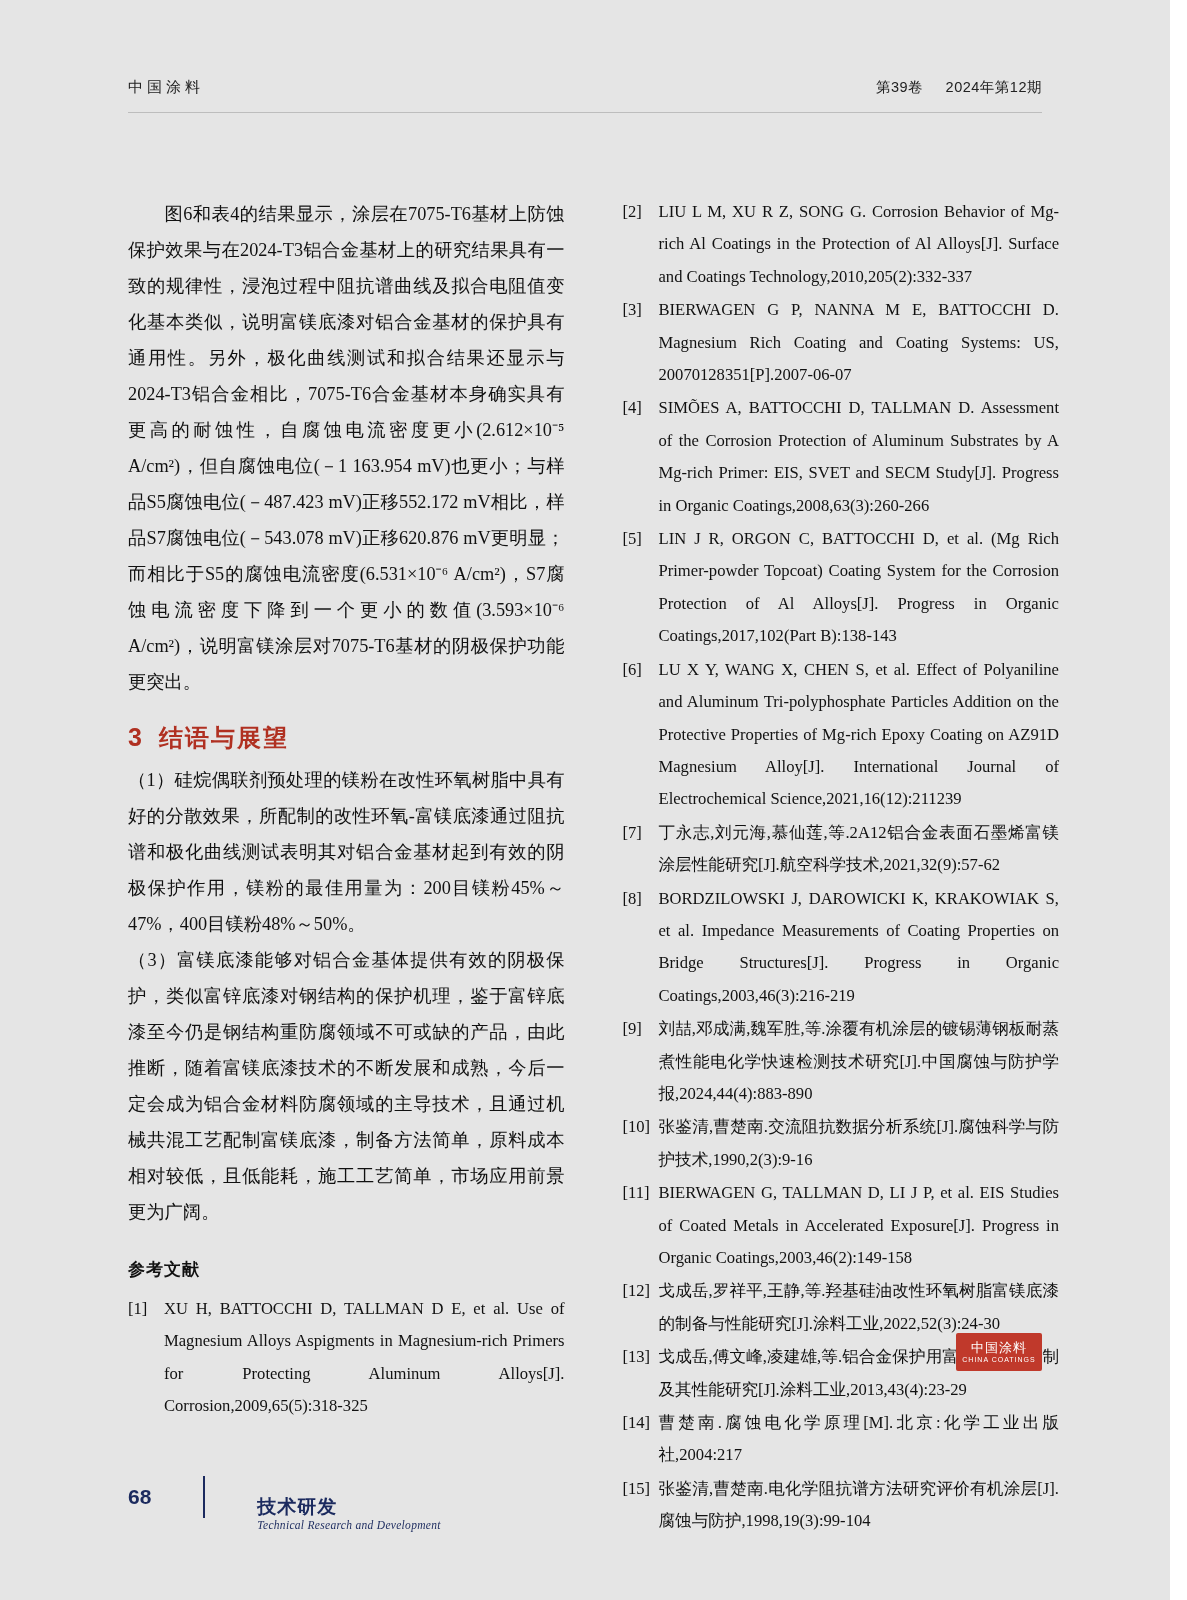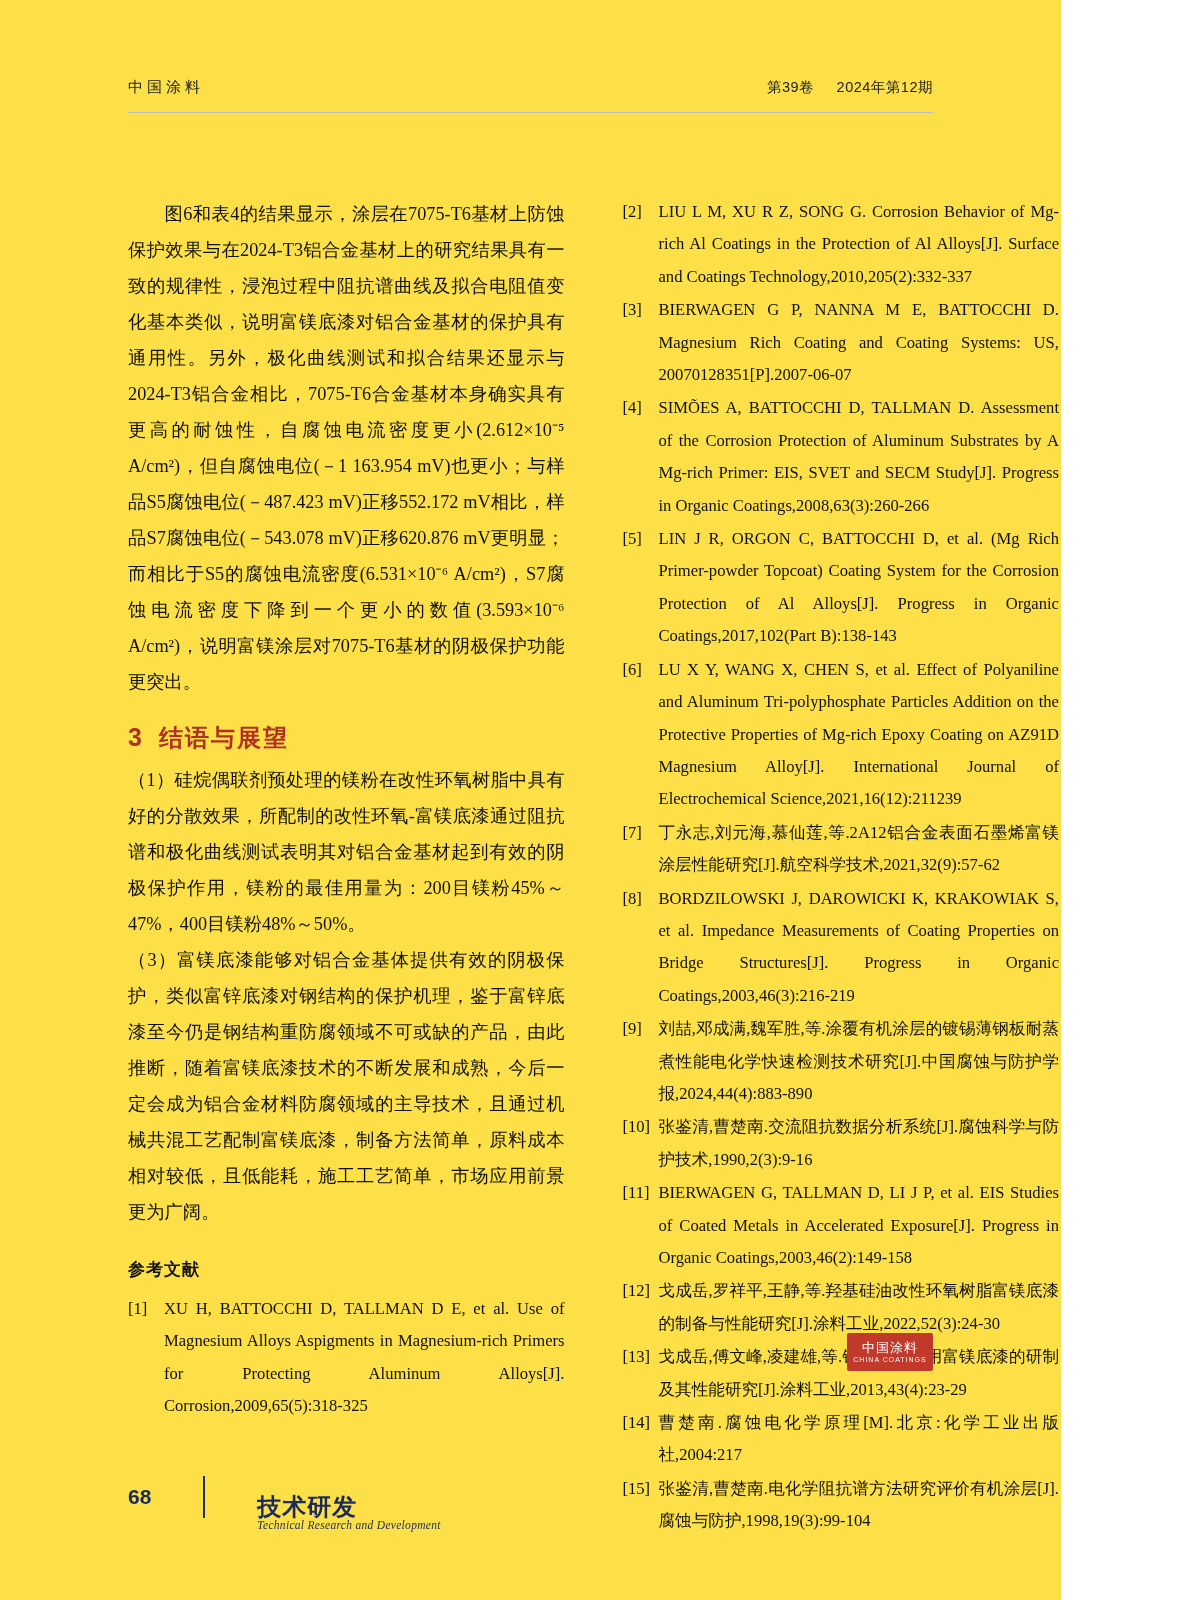--- a/index.html
+++ b/index.html
@@ -2,23 +2,23 @@
 <html><head>
 <meta charset="utf-8">
 <style>
   html, body {
     margin: 0;
     padding: 0;
     background: #ffffff;
   }
   .page {
     position: relative;
-    width: 1061px;
+    width: 1170px;
     height: 1600px;
-    background: #fde047;
+    background: #e5e5e5;
     font-family: "Liberation Serif", serif;
     color: #1a1a1a;
     box-sizing: border-box;
     overflow: hidden;
   }
 
   
   .header {
     position: absolute;
     top: 78px;
@@ -169,21 +169,21 @@
     margin-right: 12px;
   }
   .footer-bar {
     width: 2px;
     height: 42px;
     background: #1b2a5e;
     margin-right: 12px;
   }
   .footer-text-cn {
     font-family: "Liberation Sans", sans-serif;
-    font-size: 24px;
+    font-size: 19px;
     font-weight: bold;
     color: #1b2a5e;
     letter-spacing: 1px;
     line-height: 22px;
     margin-top: 35px;
   }
   .footer-text-en {
     font-family: "Liberation Serif", serif;
     font-style: italic;
     font-size: 11.5px;

